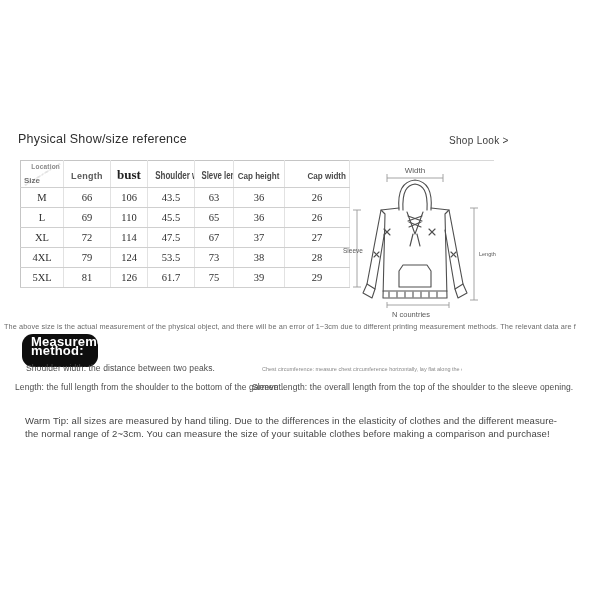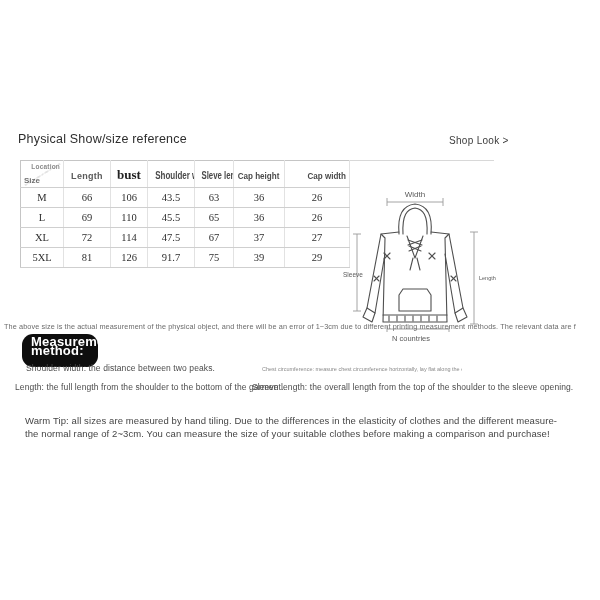--- a/index.html
+++ b/index.html
@@ -33,21 +33,21 @@
   .h0 span{font-size:9px;color:#5a5a5a;letter-spacing:.3px;}
   .h1 span{font-size:13px;font-family:"Liberation Serif",serif;font-weight:600;color:#222;}
   .h2 span{font-size:10px;transform:scaleX(.8);font-weight:600;}
   .h3 span{font-size:10px;transform:scaleX(.78);font-weight:600;}
   .h4 span{font-size:9.5px;transform:scaleX(.85);}
   .h5 span{font-size:9.5px;transform:scaleX(.85);}
 
   .table-top-ext{left:342px;top:160px;width:152px;height:1px;background:#d8d8d8;}
 
   
-  .diagram{left:343px;top:158px;width:160px;height:165px;margin-top:24px;}
+  .diagram{left:343px;top:158px;width:160px;height:165px;}
   .diagram svg{display:block;}
   .sketch{stroke:#4f4f4f;stroke-width:1.1;fill:none;stroke-linecap:round;stroke-linejoin:round;}
   .meas{stroke:#9a9a9a;stroke-width:0.9;fill:none;}
   .diag-label{fill:#5a5a5a;font-family:"Liberation Sans",sans-serif;}
 
   
   .disclaimer{left:4px;top:322px;width:594px;font-size:7.3px;color:#6b6b6b;white-space:nowrap;overflow:hidden;letter-spacing:.1px;}
   .measure-badge{
     left:22px;top:334px;width:58px;background:#0e0e0e;color:#fff;border-radius:11px;
     padding:4px 9px 12px 9px;font-size:13px;line-height:8.5px;font-weight:600;letter-spacing:.2px;
@@ -106,24 +106,33 @@
       <tr>
         <td>XL</td>
         <td>72</td>
         <td>114</td>
         <td>47.5</td>
         <td>67</td>
         <td>37</td>
         <td>27</td>
       </tr>
       <tr>
+        <td>4XL</td>
+        <td>79</td>
+        <td>124</td>
+        <td>53.5</td>
+        <td>73</td>
+        <td>38</td>
+        <td>28</td>
+      </tr>
+      <tr>
         <td>5XL</td>
         <td>81</td>
         <td>126</td>
-        <td>91.7</td>
+        <td>61.7</td>
         <td>75</td>
         <td>39</td>
         <td>29</td>
       </tr>
     </tbody>
 </table>
 
 <div class="abs diagram">
   <svg width="160" height="165" viewBox="0 0 160 165">
 

